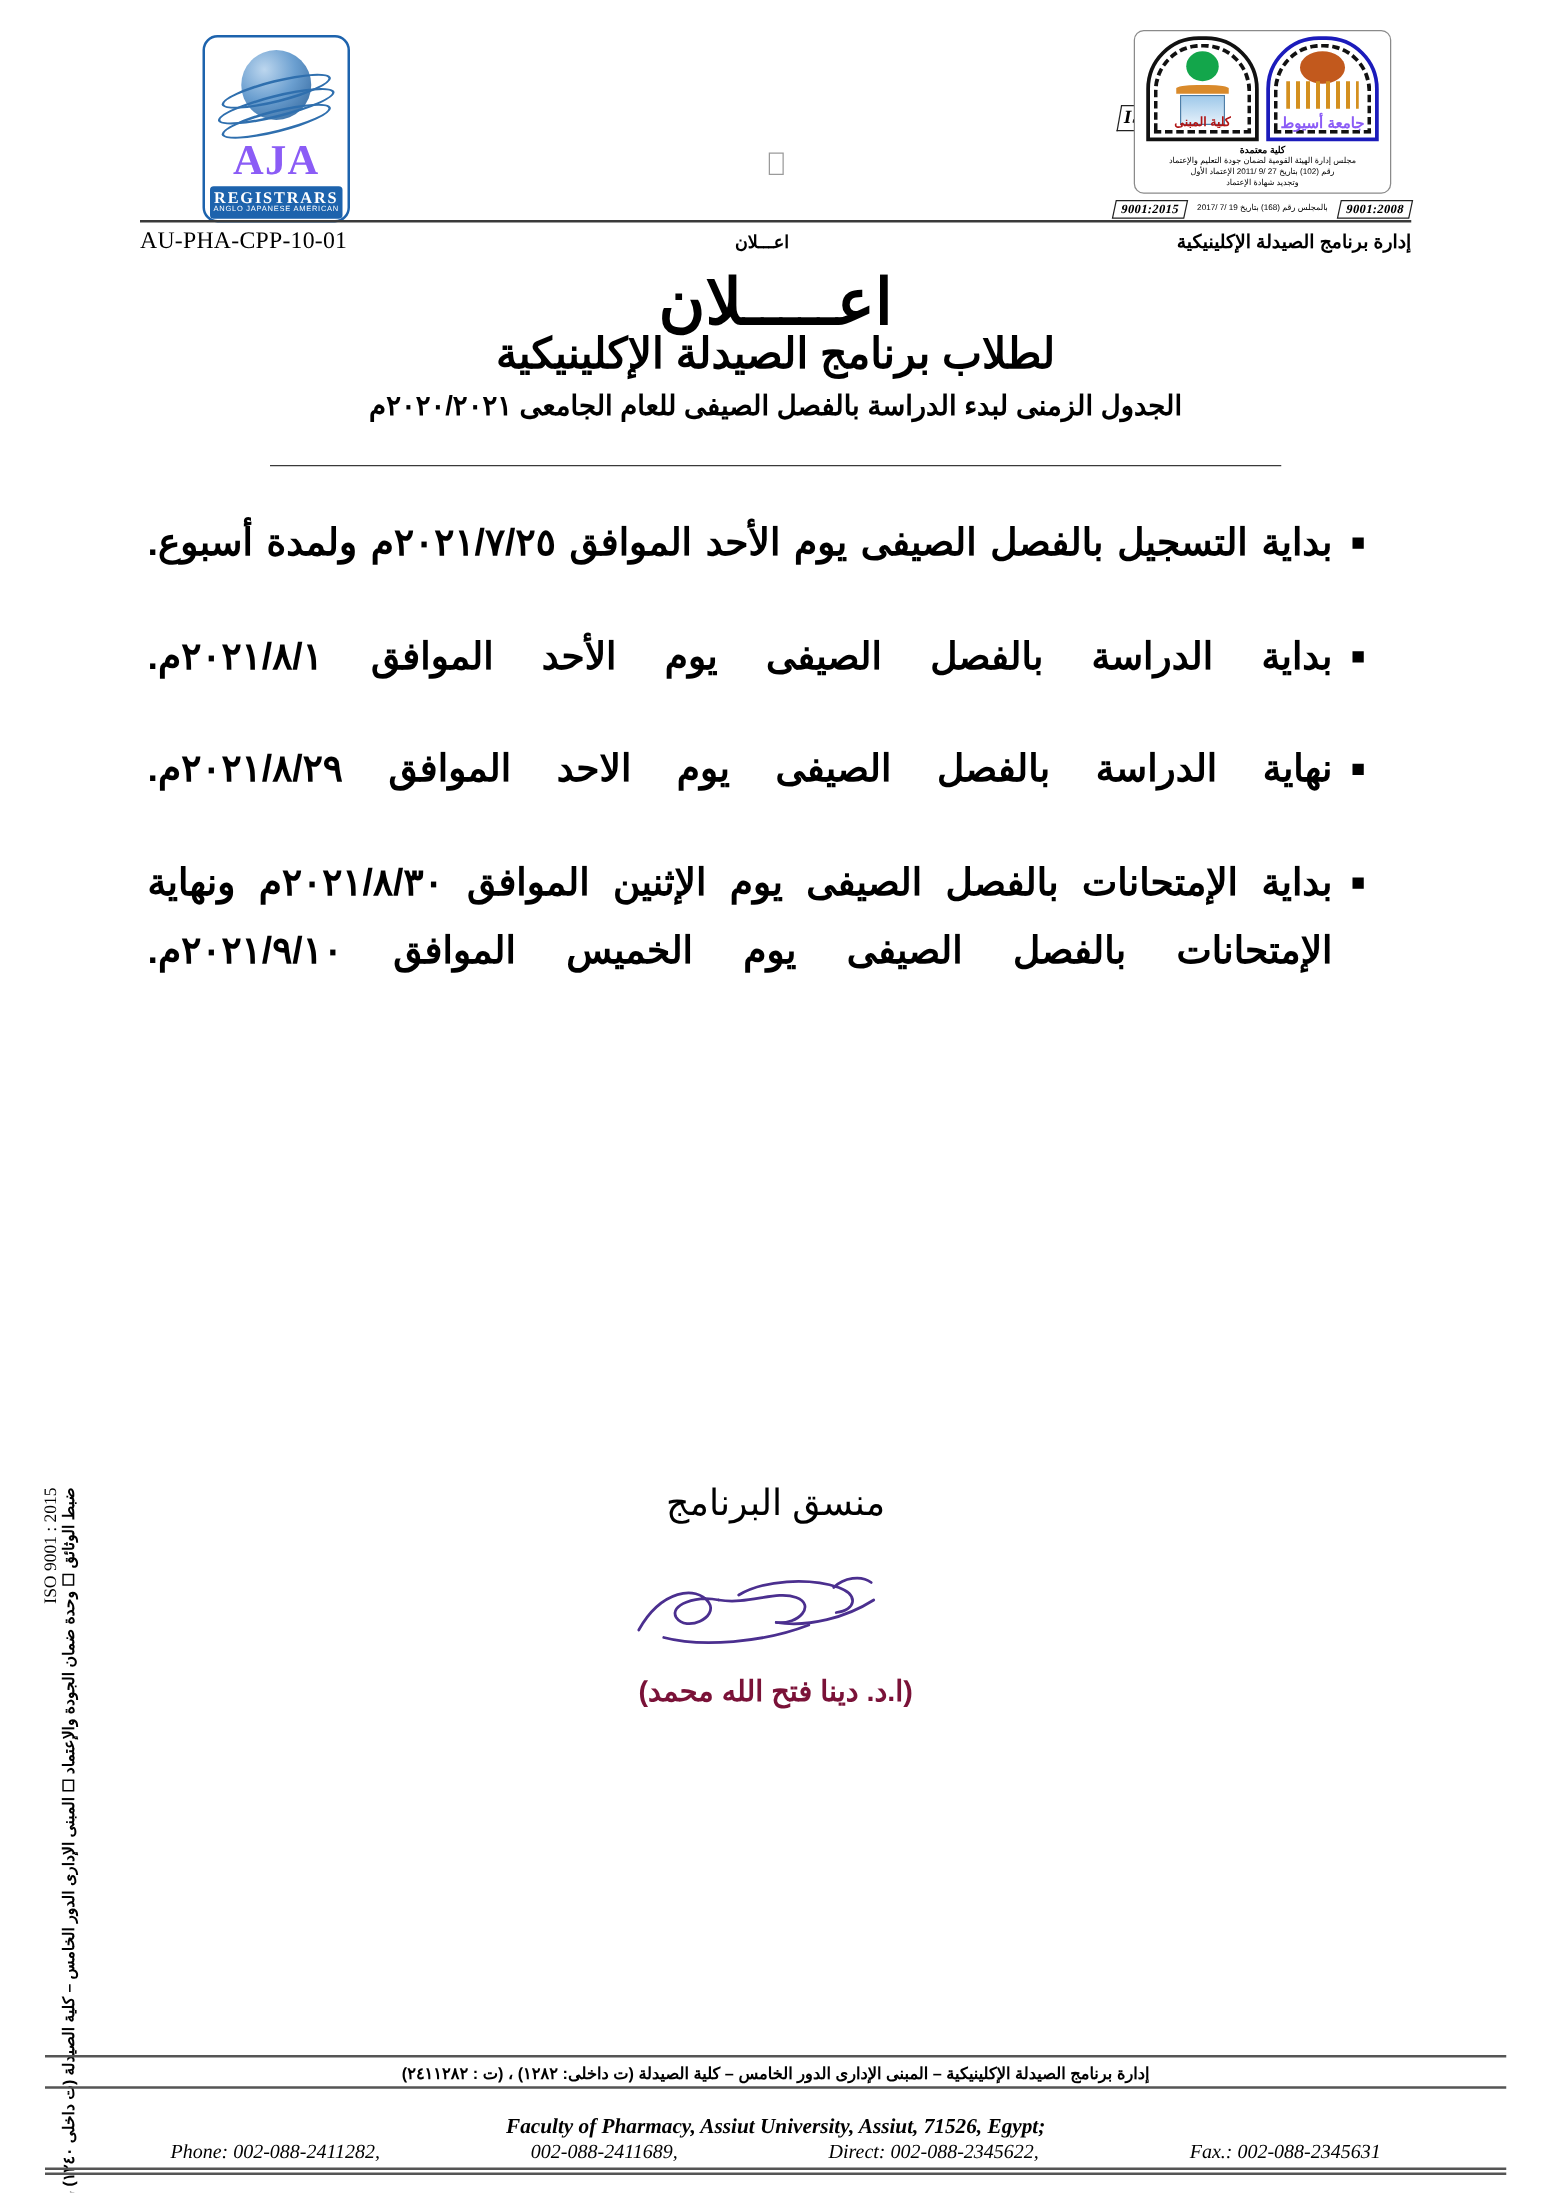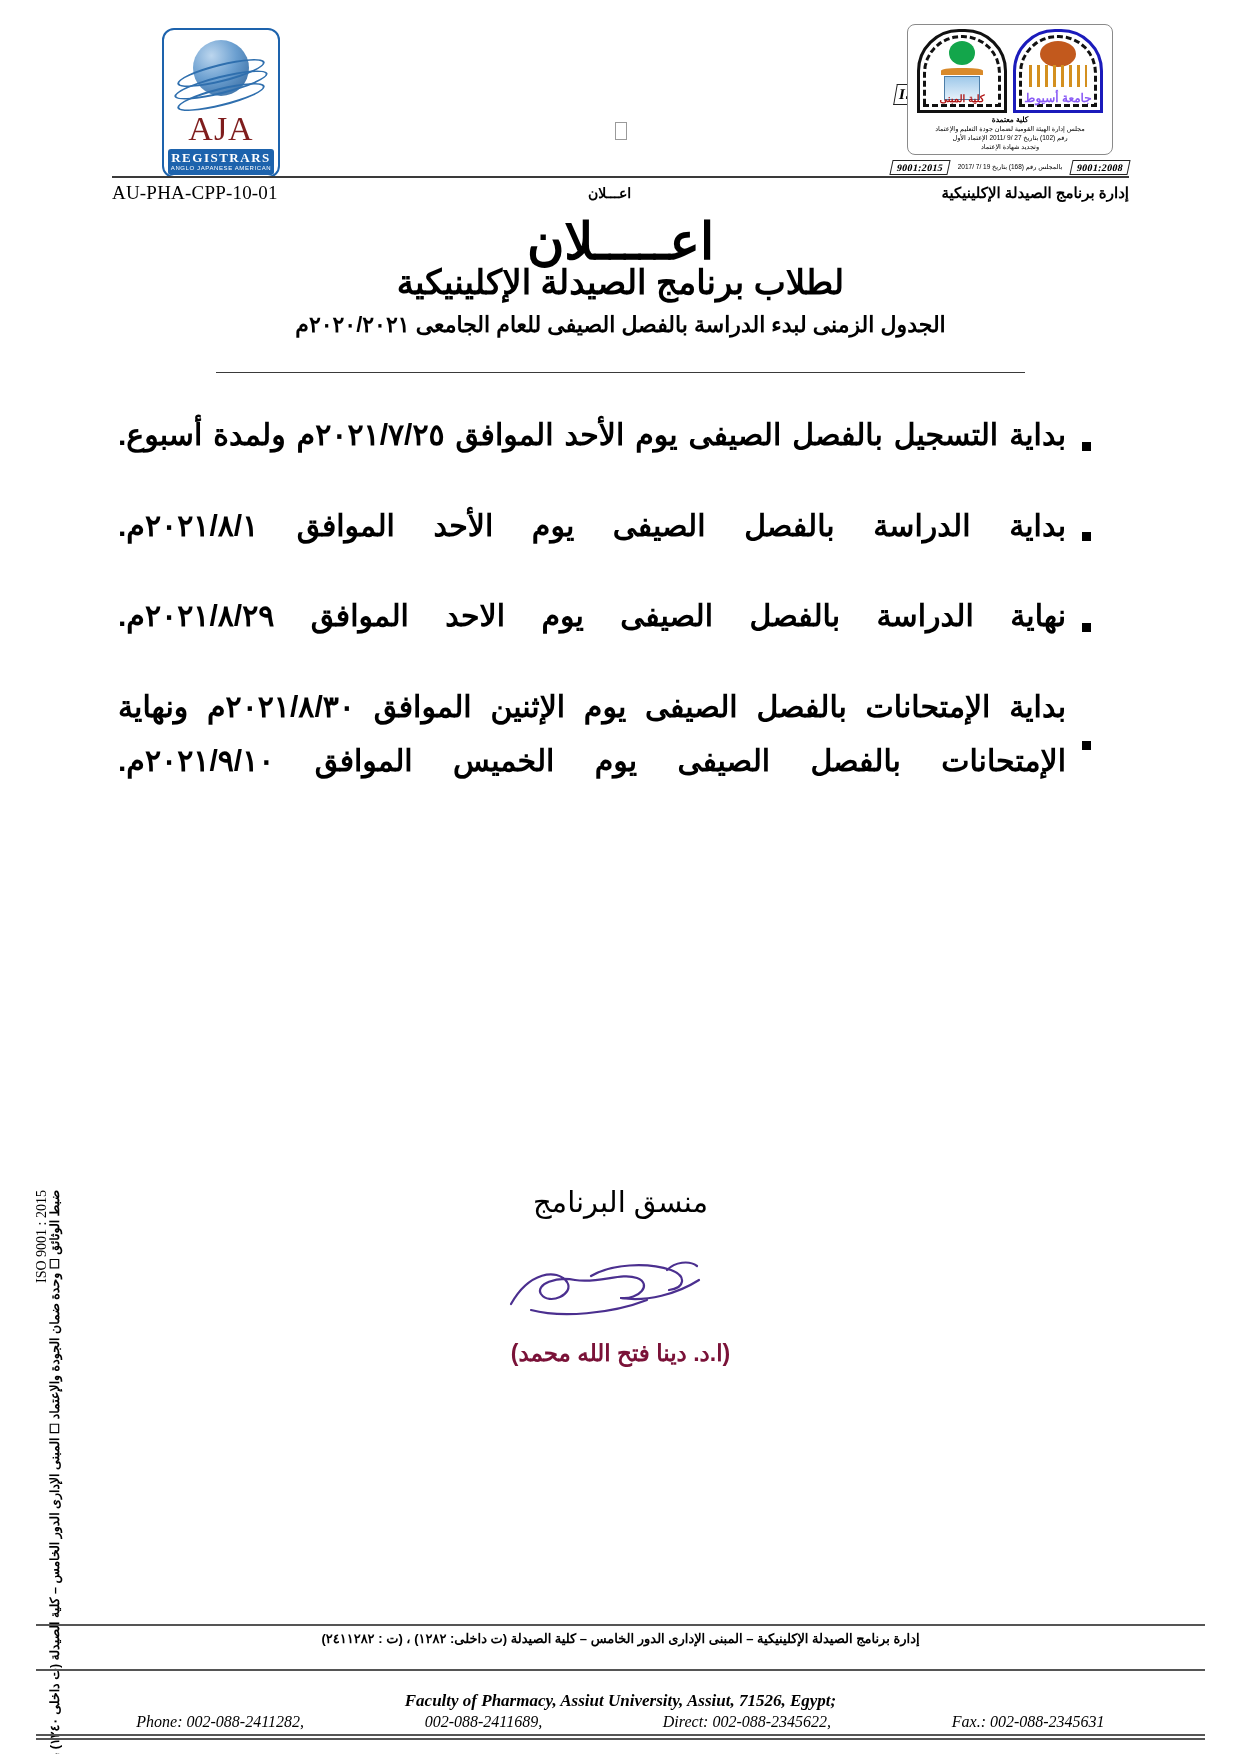--- a/index.html
+++ b/index.html
@@ -66,25 +66,25 @@
     height: 14px;
     background: transparent;
   }
   .aja-ring.r1 { width: 86px; top: 30px; }
   .aja-ring.r2 { width: 92px; top: 42px; }
   .aja-ring.r3 { width: 86px; top: 54px; }
   .aja-word {
     text-align: center;
     font-family: "Liberation Serif", "DejaVu Serif", serif;
     font-size: 34px;
-    font-weight: 400;
+    font-weight: 700;
     letter-spacing: 1px;
     line-height: 1;
     margin-top: -2px;
-    color: #7f1d1d;
+    color: #8b5cf6;
   }
   .aja-bar {
     margin: 3px 4px 0 4px;
     background: #1d63ad;
     border-radius: 3px;
     padding: 2px 0 3px 0;
     text-align: center;
   }
   .aja-registrars {
     color: #ffffff;
@@ -385,21 +385,21 @@
   .bullets {
     position: absolute;
     right: 150px;
     left: 118px;
     top: 408px;
     direction: rtl;
   }
   .bullet-item {
     display: flex;
     flex-direction: row;
-    align-items: center;
+    align-items: flex-start;
     margin-bottom: 36px;
   }
   .bullet-mark {
     flex: 0 0 auto;
     width: 9px;
     height: 9px;
     background: #000000;
     margin-top: 22px;
     margin-left: 16px;
   }
@@ -450,21 +450,21 @@
   .footer-rule-top {
     border-top: 2px solid #555555;
     margin-bottom: 5px;
   }
   .footer-ar {
     text-align: center;
     font-family: "Liberation Sans", sans-serif;
     font-size: 13px;
     font-weight: 700;
     direction: rtl;
-    padding-bottom: 23px;
+    padding-bottom: 3px;
   }
   .footer-rule-mid {
     border-top: 2px solid #555555;
   }
   .footer-en {
     direction: ltr;
     text-align: center;
     font-family: "Liberation Serif", "DejaVu Serif", serif;
     font-style: italic;
     padding-top: 20px;

